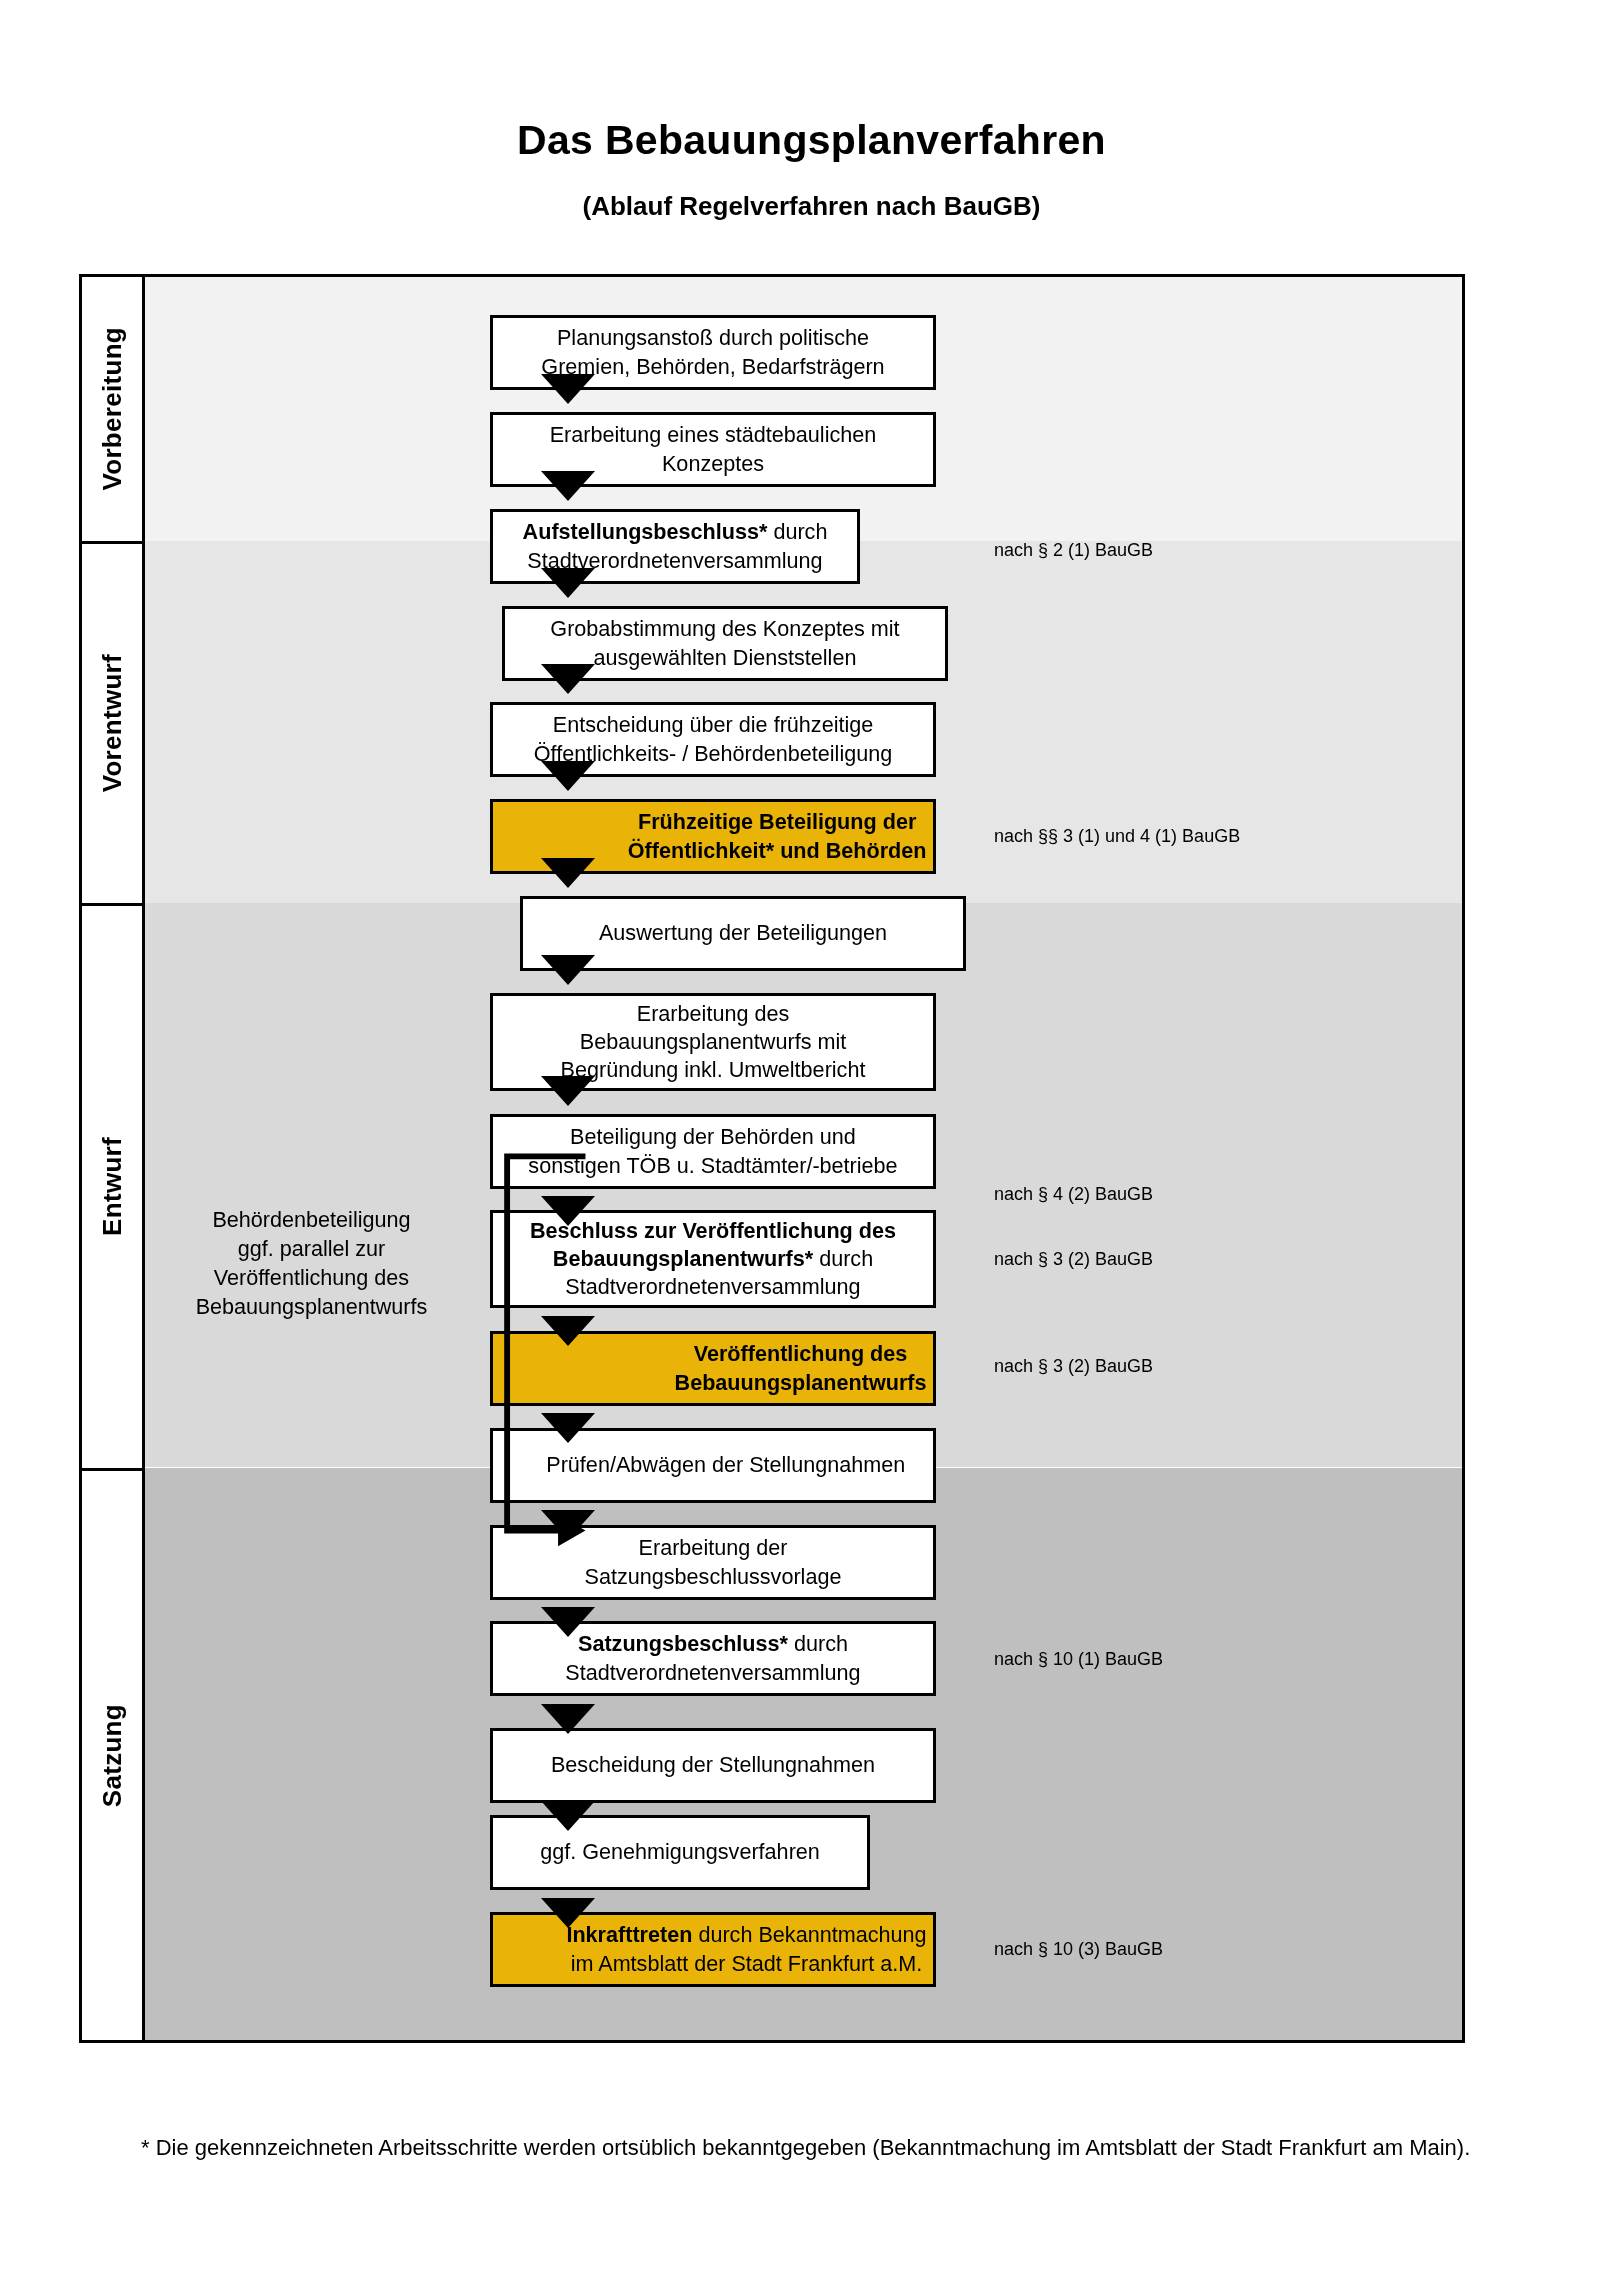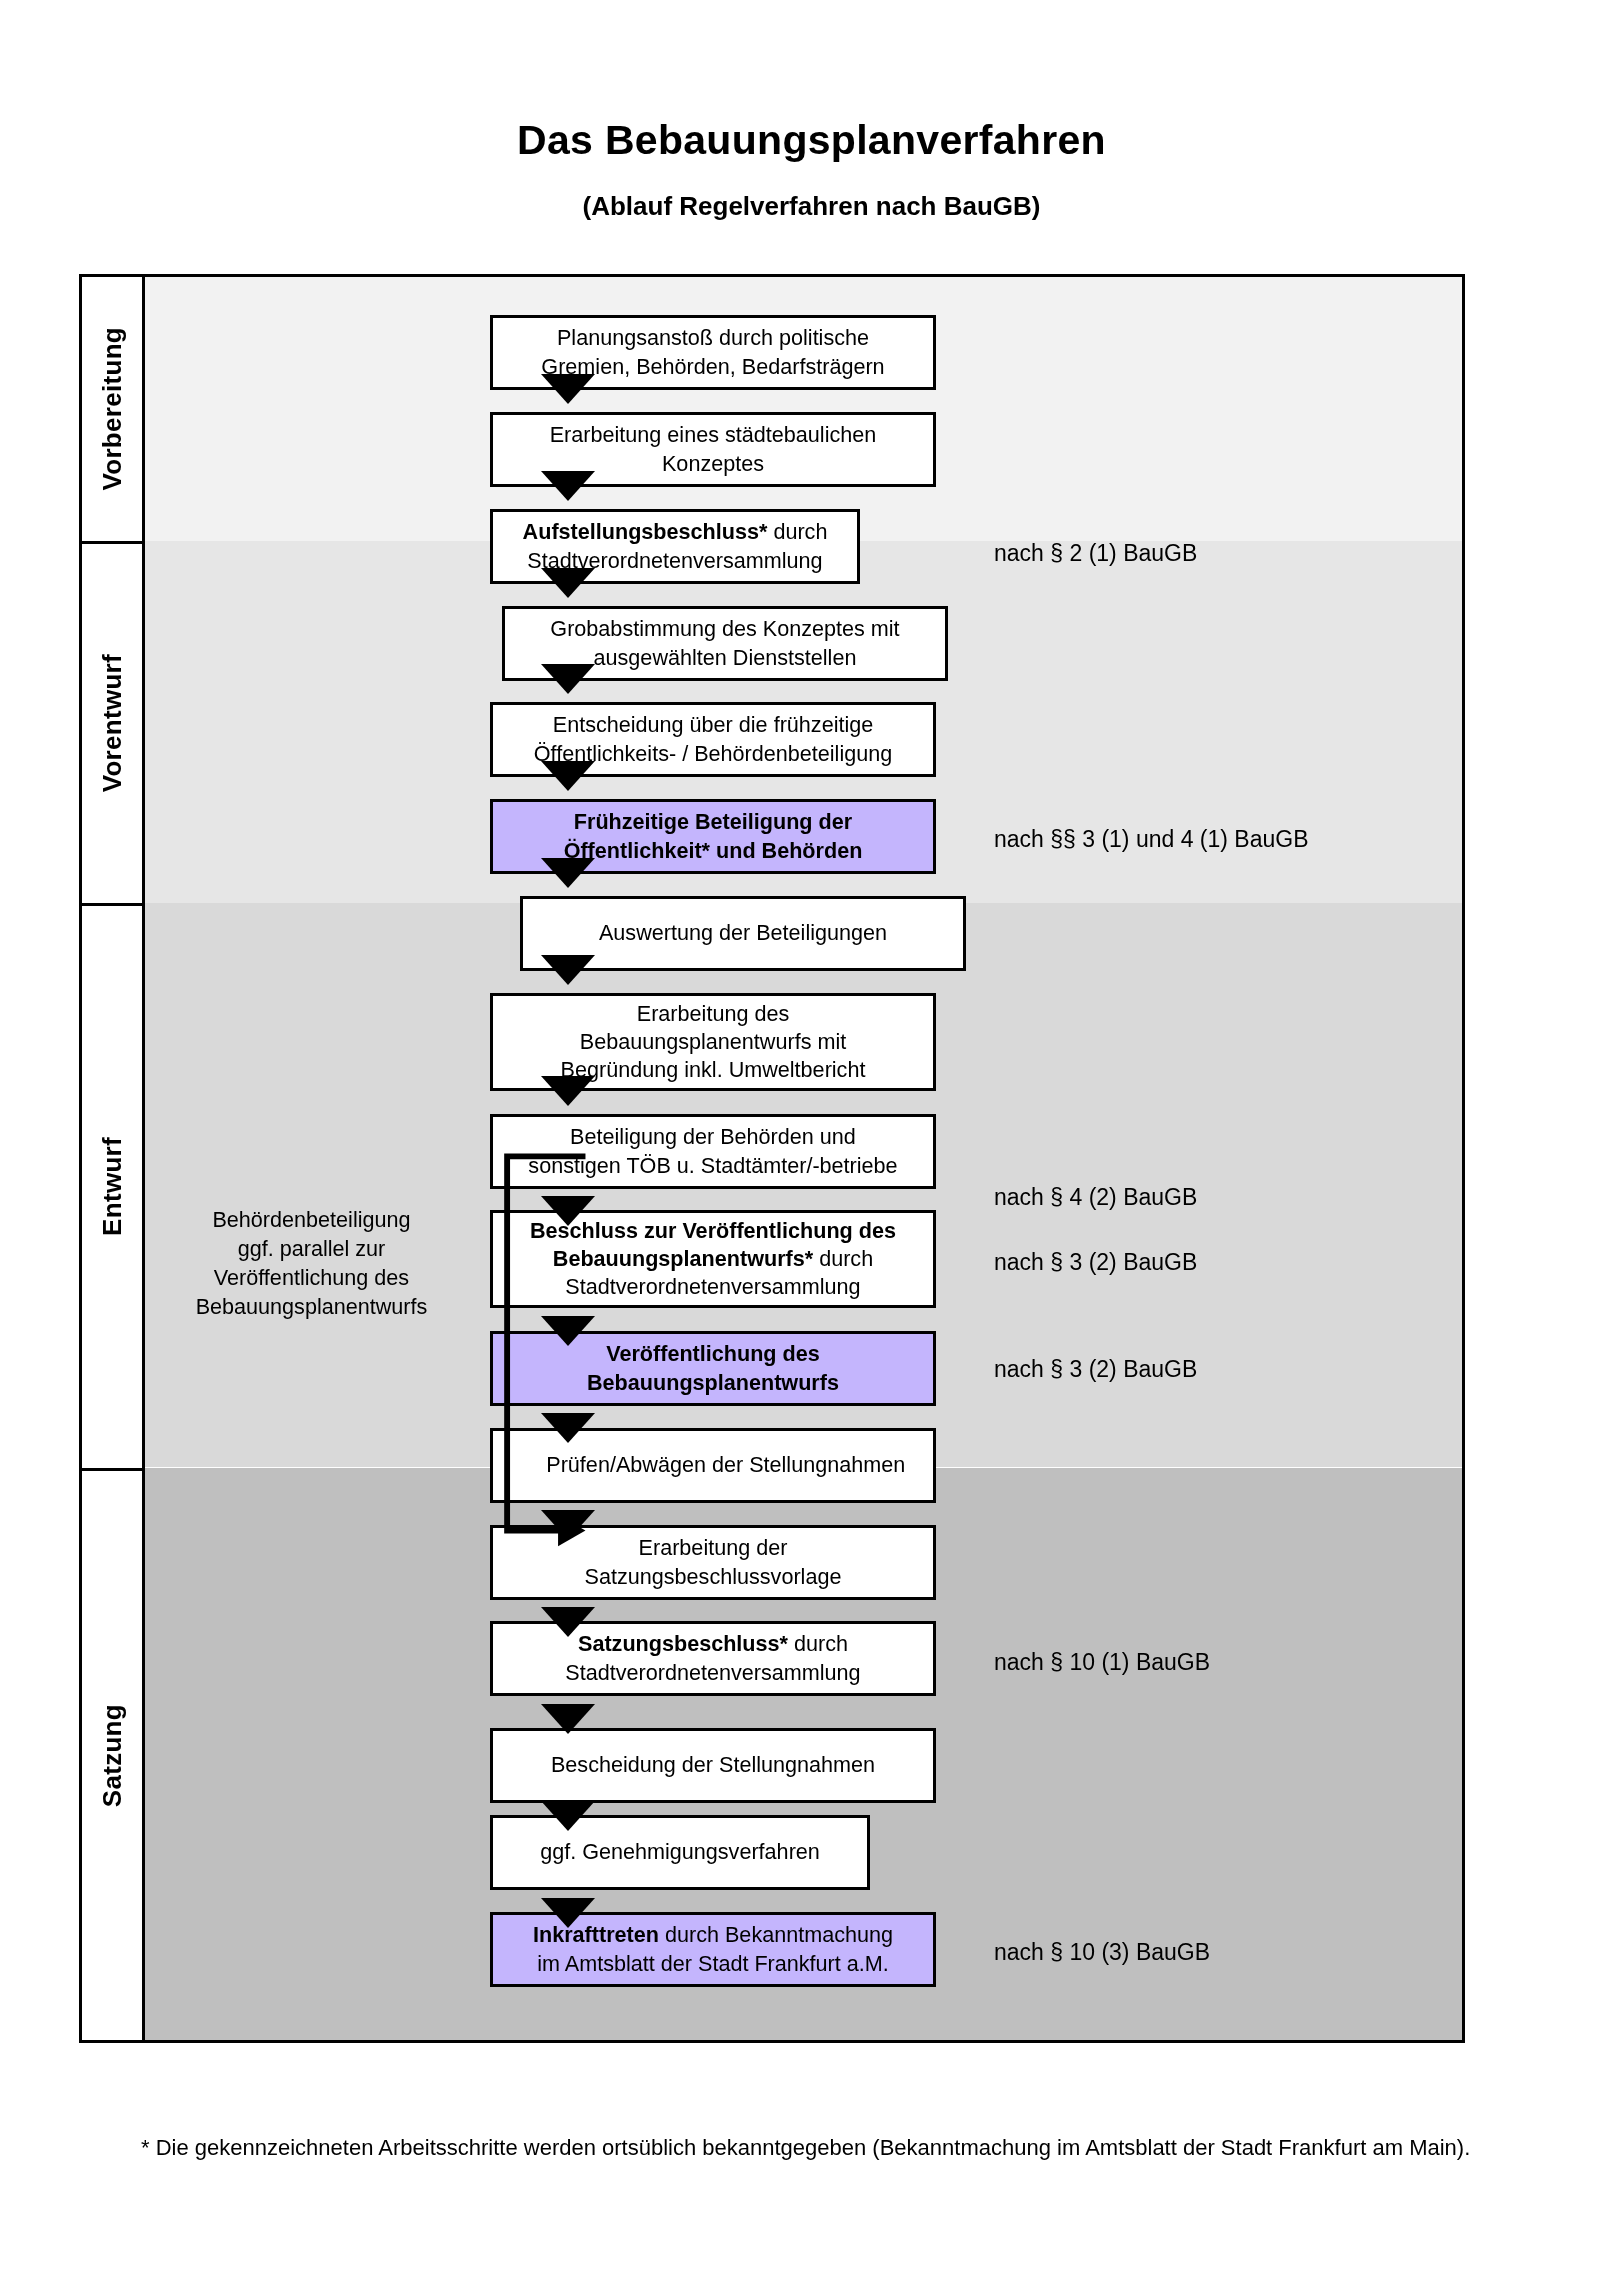--- a/index.html
+++ b/index.html
@@ -94,41 +94,41 @@
     background: #ffffff;
     display: flex;
     align-items: center;
     justify-content: center;
     text-align: center;
     font-size: 21.6px;
     line-height: 1.30;
     padding: 2.6px 6.5px;
     z-index: 3;
   }
-  .proc-box.blue { background: #c4b5fd; }
+  .proc-box.blue { background: #eab308; justify-content: flex-end; }
   .proc-box b { font-weight: bold; }
 
   
   .down-arrow {
     position: absolute;
     width: 0;
     height: 0;
     border-left: 27.5px solid transparent;
     border-right: 27.5px solid transparent;
     border-top: 30px solid #000000;
     z-index: 4;
   }
 
   
   #bypass-connector { position: absolute; z-index: 4; }
 
   
   .side-note {
     position: absolute;
-    font-size: 23px;
+    font-size: 18px;
     line-height: 1.30;
     white-space: nowrap;
     z-index: 3;
   }
   #parallel-note {
     position: absolute;
     font-size: 21.6px;
     line-height: 1.34;
     text-align: center;
     z-index: 3;

